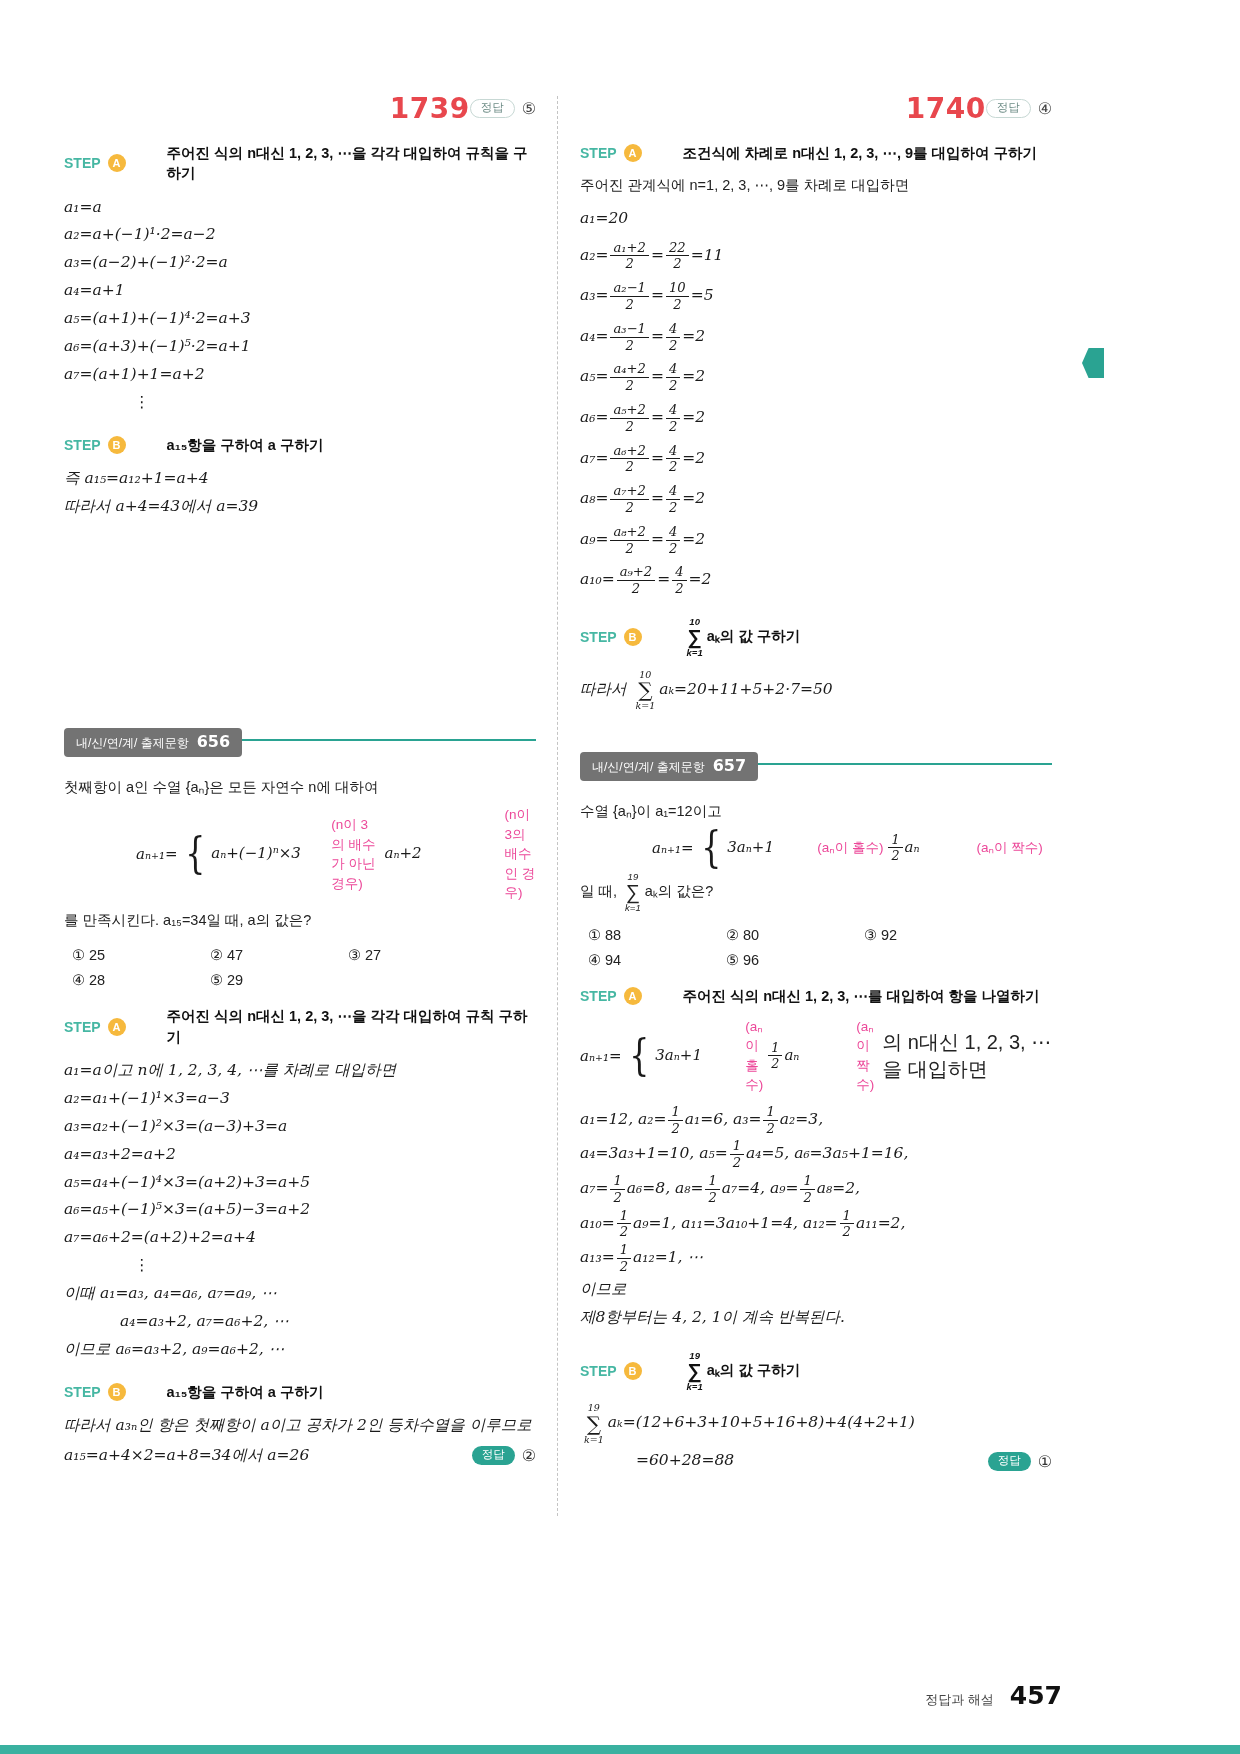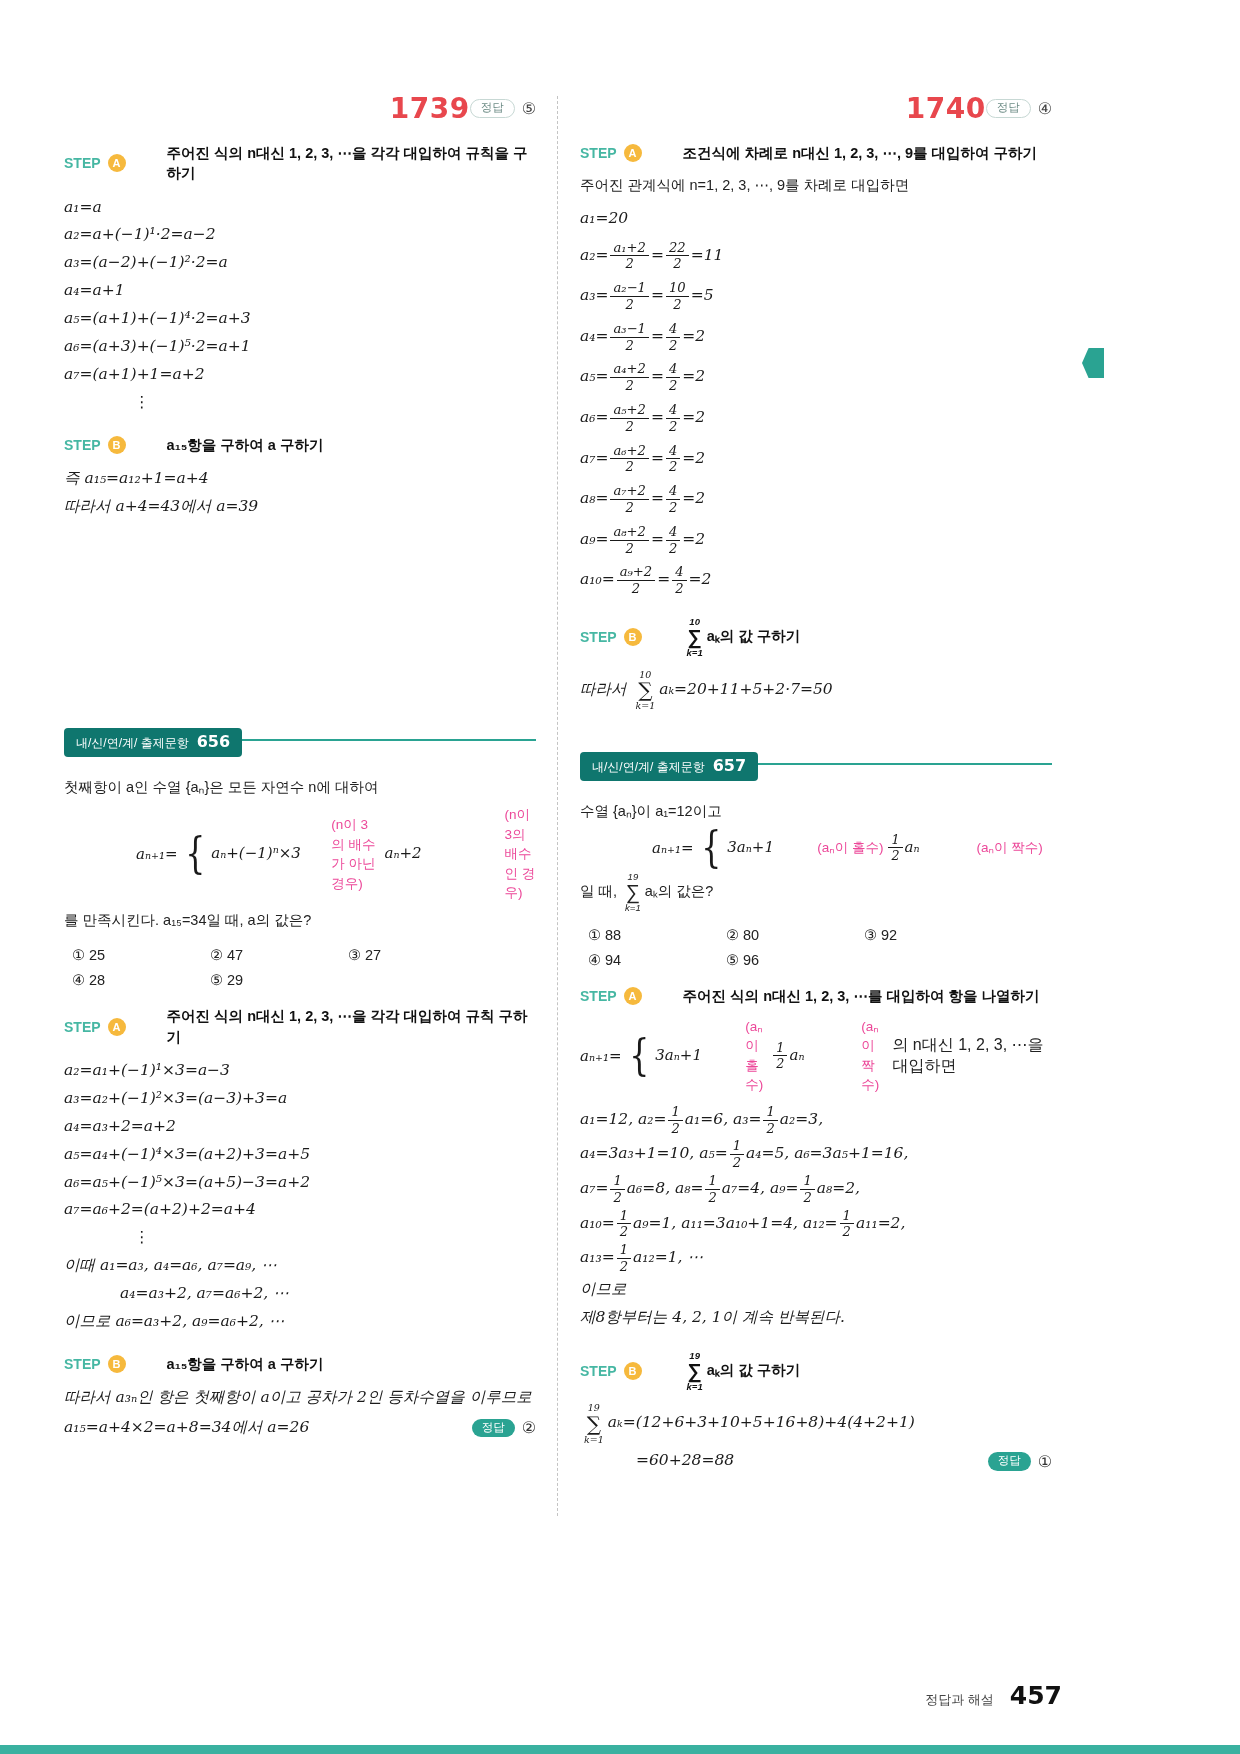--- a/index.html
+++ b/index.html
@@ -44,27 +44,27 @@
       font-family:"DejaVu Serif",serif;font-style:italic;font-size:15px;color:#1a1a1a;}
   .pw-inline{margin-left:0;margin-top:8px;margin-bottom:8px;}
   .pw-lhs{margin-right:2px;}
   .pw-brace{font-family:"DejaVu Serif",serif;font-size:42px;font-style:normal;line-height:.85;
             margin:0 3px 0 2px;transform:scaleX(.75);}
   .pw-rows{display:inline-flex;flex-direction:row;gap:3px;}
   .pw-row{display:flex;align-items:center;gap:12px;line-height:1.45;}
   .pw-expr{min-width:78px;}
   .pw-wide .pw-expr{min-width:108px;}
   .pw-cond{font-family:"Liberation Sans",sans-serif;font-style:normal;font-size:13.5px;color:#ec4899;}
-  .pw-suffix{font-family:"Liberation Sans",sans-serif;font-style:normal;font-size:16px;margin-left:8px;color:#222;}
+  .pw-suffix{font-family:"Liberation Sans",sans-serif;font-style:normal;font-size:20px;margin-left:8px;color:#222;}
 
   .choices{display:grid;grid-template-columns:138px 138px 1fr;row-gap:9px;margin:14px 0 4px 8px;font-size:14.5px;color:#222;}
 
   .qbox-head{position:relative;height:30px;margin-bottom:12px;}
   .qbox-rule{position:absolute;left:0;right:0;top:6px;height:2px;background:#2aa392;}
-  .qbox-label{position:absolute;left:0;top:-5px;background:#0f766e;color:#fff;border-radius:4px;
+  .qbox-label{position:absolute;left:0;top:-5px;background:#737373;color:#fff;border-radius:4px;
               padding:4px 12px 5px;display:inline-flex;align-items:baseline;gap:8px;white-space:nowrap;}
   .qbox-tag{font-size:12px;}
   .qbox-num{font-size:16px;font-weight:bold;font-family:"DejaVu Sans",sans-serif;}
   .qbox-left{margin-top:212px;}
   .qbox-right{margin-top:46px;}
 
   .ansrow{display:flex;align-items:center;justify-content:space-between;margin-top:2px;}
   .ans-badge{display:inline-flex;align-items:center;gap:7px;}
   .ans-badge .pill{background:#2aa392;color:#fff;border-radius:10px;padding:2px 10px 3px;font-size:11.5px;line-height:1.2;}
   .ans-badge .val{font-size:16px;color:#333;}
@@ -155,20 +155,21 @@
       <span class="choice">④ 28</span>
       <span class="choice">⑤ 29</span>
     </div>
 
     <div class="step-head">
       <span class="step-word">STEP</span>
       <span class="step-circle">A</span>
       <span class="step-title">주어진 식의 n대신 1, 2, 3, ⋯을 각각 대입하여 규칙 구하기</span>
     </div>
     <div class="mlines">
+        <div class="mline">a₁=a이고 n에 1, 2, 3, 4, ⋯를 차례로 대입하면</div>
         <div class="mline">a₂=a₁+(−1)¹×3=a−3</div>
         <div class="mline">a₃=a₂+(−1)²×3=(a−3)+3=a</div>
         <div class="mline">a₄=a₃+2=a+2</div>
         <div class="mline">a₅=a₄+(−1)⁴×3=(a+2)+3=a+5</div>
         <div class="mline">a₆=a₅+(−1)⁵×3=(a+5)−3=a+2</div>
         <div class="mline">a₇=a₆+2=(a+2)+2=a+4</div>
         <div class="mline vdots">⋮</div>
         <div class="mline">이때 a₁=a₃, a₄=a₆, a₇=a₉, ⋯</div>
         <div class="mline indent">a₄=a₃+2, a₇=a₆+2, ⋯</div>
         <div class="mline">이므로 a₆=a₃+2, a₉=a₆+2, ⋯</div>

